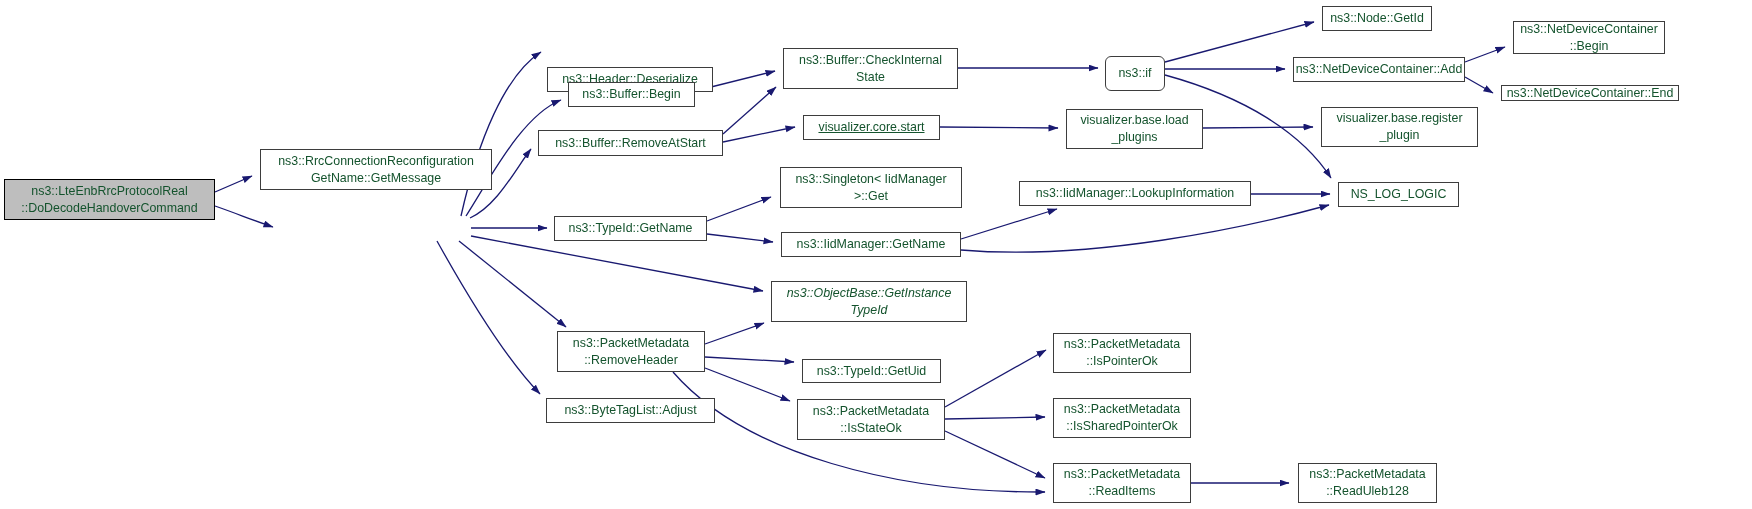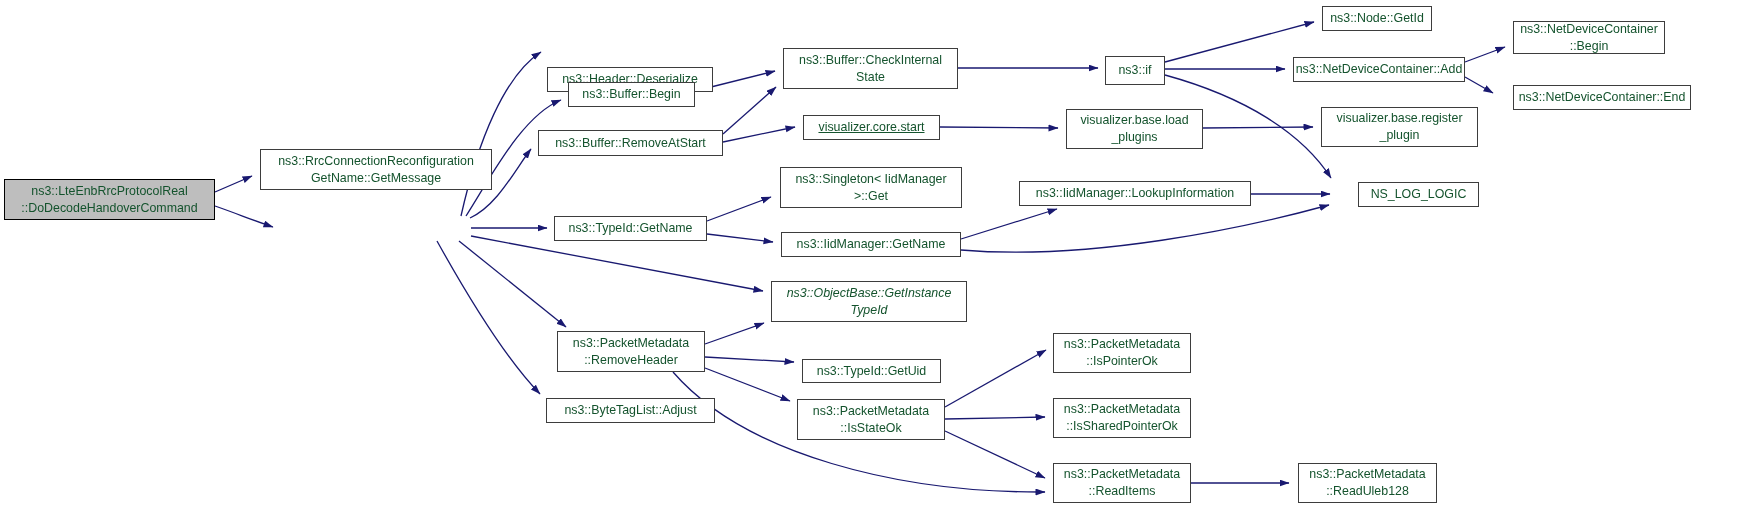--- a/index.html
+++ b/index.html
@@ -99,21 +99,21 @@
 
   <div class="node" style="left:780px;top:167px;width:182px;height:41px;">ns3::Singleton&lt; IidManager
 &gt;::Get</div>
 
   <div class="node" style="left:554px;top:216px;width:153px;height:25px;">ns3::TypeId::GetName</div>
 
   <div class="node" style="left:781px;top:232px;width:180px;height:25px;">ns3::IidManager::GetName</div>
 
   <div class="node" style="left:1019px;top:181px;width:232px;height:25px;">ns3::IidManager::LookupInformation</div>
 
-  <div class="node" style="left:1338px;top:182px;width:121px;height:25px;margin-left:20px;">NS_LOG_LOGIC</div>
+  <div class="node" style="left:1338px;top:182px;width:121px;height:25px;">NS_LOG_LOGIC</div>
 
   <div class="node" style="left:771px;top:281px;width:196px;height:41px;font-style:italic;">ns3::ObjectBase::GetInstance
 TypeId</div>
 
   <div class="node" style="left:557px;top:331px;width:148px;height:41px;">ns3::PacketMetadata
 ::RemoveHeader</div>
 
   <div class="node" style="left:802px;top:351px;width:139px;height:24px;margin-top:8px;">ns3::TypeId::GetUid</div>
 
   <div class="node" style="left:797px;top:399px;width:148px;height:41px;">ns3::PacketMetadata
@@ -126,30 +126,30 @@
 
   <div class="node" style="left:1053px;top:398px;width:138px;height:40px;">ns3::PacketMetadata
 ::IsSharedPointerOk</div>
 
   <div class="node" style="left:1053px;top:463px;width:138px;height:40px;">ns3::PacketMetadata
 ::ReadItems</div>
 
   <div class="node" style="left:1298px;top:463px;width:139px;height:40px;">ns3::PacketMetadata
 ::ReadUleb128</div>
 
-  <div class="node" style="left:1105px;top:56px;width:60px;height:29px;">ns3::if</div>
+  <div class="node" style="left:1105px;top:56px;width:60px;height:35px;border-radius:6px;">ns3::if</div>
 
   <div class="node" style="left:1066px;top:109px;width:137px;height:40px;">visualizer.base.load
 _plugins</div>
 
   <div class="node" style="left:1321px;top:107px;width:157px;height:40px;">visualizer.base.register
 _plugin</div>
 
   <div class="node" style="left:1322px;top:6px;width:110px;height:25px;">ns3::Node::GetId</div>
 
   <div class="node" style="left:1293px;top:57px;width:172px;height:25px;">ns3::NetDeviceContainer::Add</div>
 
   <div class="node" style="left:1513px;top:21px;width:152px;height:33px;">ns3::NetDeviceContainer
 ::Begin</div>
 
-  <div class="node" style="left:1501px;top:85px;width:178px;height:25px;margin-left:12px;">ns3::NetDeviceContainer::End</div>
+  <div class="node" style="left:1501px;top:85px;width:178px;height:16px;">ns3::NetDeviceContainer::End</div>
 
 </div>
 
 </body></html>

